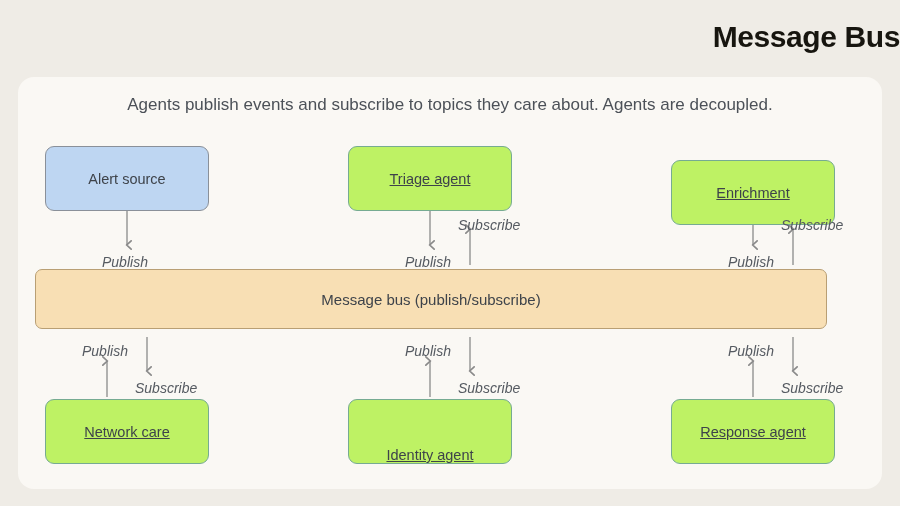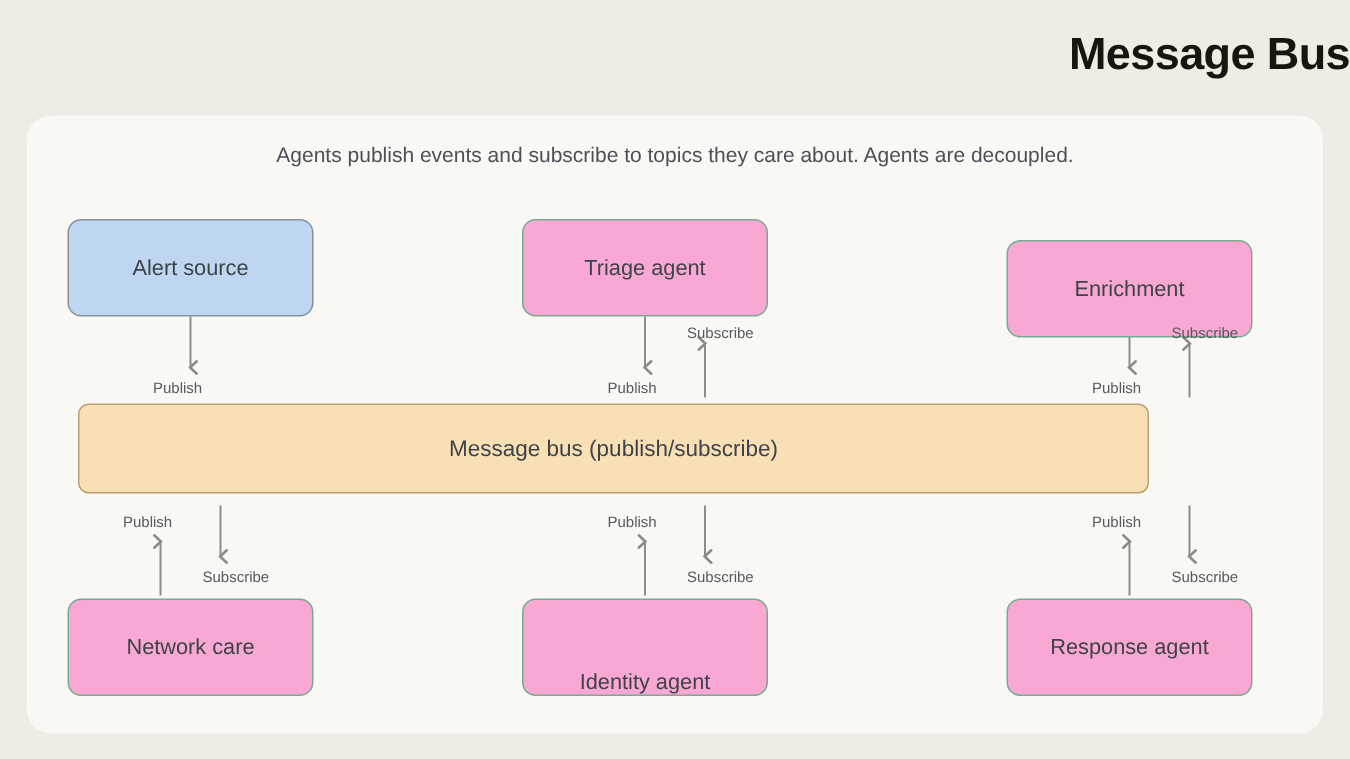--- a/index.html
+++ b/index.html
@@ -38,21 +38,21 @@
     background: #faf8f4;
     border-radius: 16px;
     box-sizing: border-box;
   }
   .subtitle {
     position: absolute;
     left: 0;
     top: 18px;
     width: 864px;
     text-align: center;
-    font-size: 14px;
+    font-size: 17px;
     color: #4c5158;
   }
   .diagram {
     position: absolute;
     left: 0;
     top: 0;
     width: 864px;
     height: 412px;
     padding-left: 28px;
   }
@@ -64,33 +64,35 @@
     align-items: center;
     justify-content: center;
     font-size: 14.5px;
     color: #3e434a;
   }
   .node.source {
     background: #bed6f2;
     border: 1.4px solid #8a9099;
   }
   .node.agent {
-    background: #f9a8d4;
+    background: #bef264;
     border: 1.4px solid #76ab92;
+    text-decoration: underline;
   }
   .node.bus {
     background: #f8dfb4;
     border: 1.4px solid #b99f74;
     border-radius: 7px;
   }
   .edge-label {
     position: absolute;
-    font-size: 10px;
+    font-size: 14px;
     color: #555a61;
     white-space: nowrap;
+    font-style: italic;
   }
   .edge-label.right {
     text-align: left;
   }
   svg.wires {
     position: absolute;
     left: 0;
     top: 0;
     width: 864px;
     height: 412px;
@@ -153,21 +155,21 @@
       </div>
 
       <div class="edge-label" style="left:84px; top:177px;">Publish</div>
 
       <div class="edge-label" style="left:387px; top:177px;">Publish</div>
       <div class="edge-label right" style="left:440px; top:140px;">Subscribe</div>
 
       <div class="edge-label" style="left:710px; top:177px;">Publish</div>
       <div class="edge-label right" style="left:763px; top:140px;">Subscribe</div>
 
-      <div class="node bus" style="left:34px; top:192px; width:714px; height:60px;">
+      <div class="node bus" style="left:17px; top:192px; width:792px; height:60px;">
         <span style="font-size:15px;">Message bus (publish/subscribe)</span>
       </div>
 
       <div class="edge-label" style="left:64px; top:266px;">Publish</div>
       <div class="edge-label right" style="left:117px; top:303px;">Subscribe</div>
 
       <div class="edge-label" style="left:387px; top:266px;">Publish</div>
       <div class="edge-label right" style="left:440px; top:303px;">Subscribe</div>
 
       <div class="edge-label" style="left:710px; top:266px;">Publish</div>

